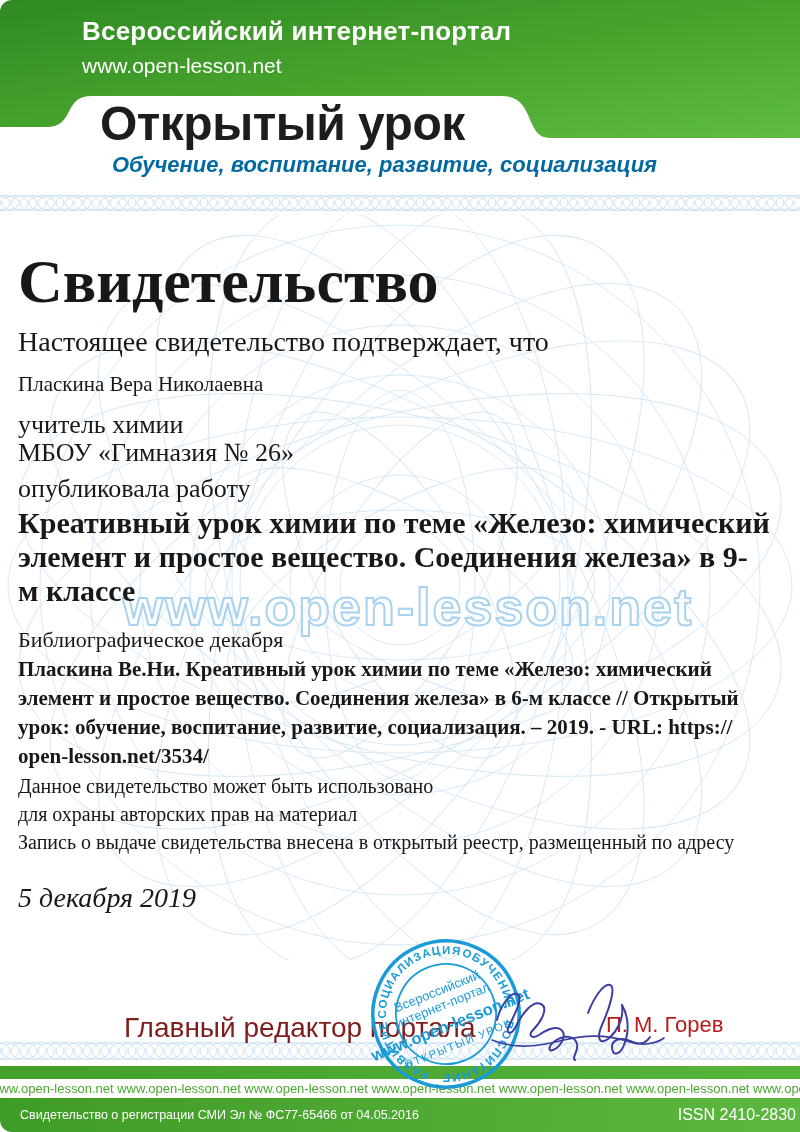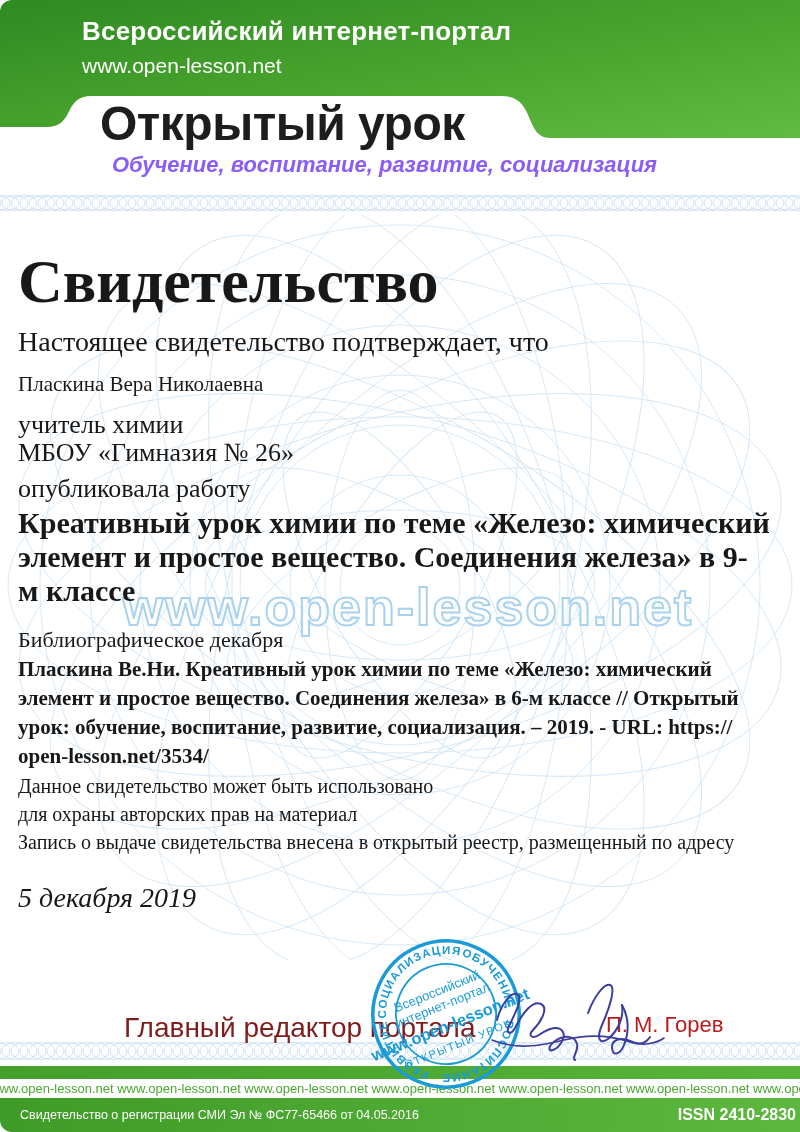--- a/index.html
+++ b/index.html
@@ -8,21 +8,21 @@
     border-radius:12px;background:#ffffff;
     font-family:"Liberation Sans","DejaVu Sans",sans-serif;
     padding-left:16px;
   }
   svg{display:block}
   
   .header-svg{position:absolute;left:0;top:0;z-index:1}
   .portal-title{position:absolute;left:82px;top:16px;z-index:2;color:#fff;font-size:26px;font-weight:700;letter-spacing:.2px}
   .portal-url{position:absolute;left:82px;top:54px;z-index:2;color:#fff;font-size:21px;font-weight:400}
   .brand-title{position:absolute;left:100px;top:96px;z-index:3;color:#1d1d1d;font-size:48px;font-weight:700;letter-spacing:-.5px}
-  .brand-tagline{position:absolute;left:112px;top:152px;z-index:3;color:#8b5cf6;font-size:22px;font-style:italic;font-weight:700}
+  .brand-tagline{position:absolute;left:112px;top:152px;z-index:3;color:#0369a1;font-size:22px;font-style:italic;font-weight:700}
   
   .chain{position:absolute;left:0;z-index:1}
   .rosette{position:absolute;left:0;top:215px;z-index:1}
   
   .serif{font-family:"Liberation Serif","DejaVu Serif",serif;color:#181818}
   .cline{position:absolute;left:18px;width:100%;text-align:left;z-index:3;white-space:nowrap}
   .heading{top:246px;font-size:62px;font-weight:700}
   .confirm{top:326px;font-size:28px}
   .name{top:372px;font-size:21px;font-weight:400}
   .role{top:410px;font-size:26px}
@@ -43,21 +43,21 @@
   .editor-label{position:absolute;left:124px;top:1012px;z-index:3;color:#7f1d1d;font-size:28px}
   .editor-name{position:absolute;left:606px;top:1012px;z-index:3;color:#b91c1c;font-size:22px}
   .stamp-layer{position:absolute;left:0;top:0;z-index:4;pointer-events:none}
   .green-strip{position:absolute;left:0;top:1066px;width:100%;height:13px;z-index:1;
     background:linear-gradient(90deg,#449f2b,#58b439)}
   .url-band{position:absolute;left:-10px;top:1079px;width:820px;height:19px;z-index:1;background:#fff;
     color:#4aa82f;font-size:13px;line-height:19px;white-space:nowrap;overflow:hidden}
   .footer{position:absolute;left:0;top:1098px;width:100%;height:34px;z-index:6;
     background:linear-gradient(90deg,#3f9b27,#5cb83e);color:#fff}
   .footer .reg{position:absolute;left:20px;top:0;line-height:34px;font-size:12.5px}
-  .footer .issn{position:absolute;right:20px;top:0;line-height:34px;font-size:16px;font-weight:700}
+  .footer .issn{position:absolute;right:20px;top:0;line-height:34px;font-size:16px;font-weight:400}
 </style>
 </head>
 <body>
 
 <div class="page">
 
   <svg class="header-svg" width="800" height="140" viewBox="0 0 800 140">
     <defs>
       <linearGradient id="gg" x1="0" y1="0" x2="1" y2="1">
         <stop offset="0" stop-color="#2e8a22"></stop>

